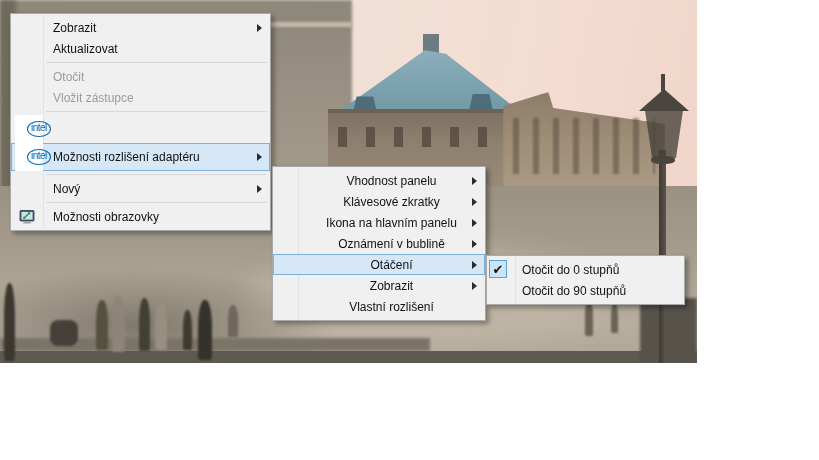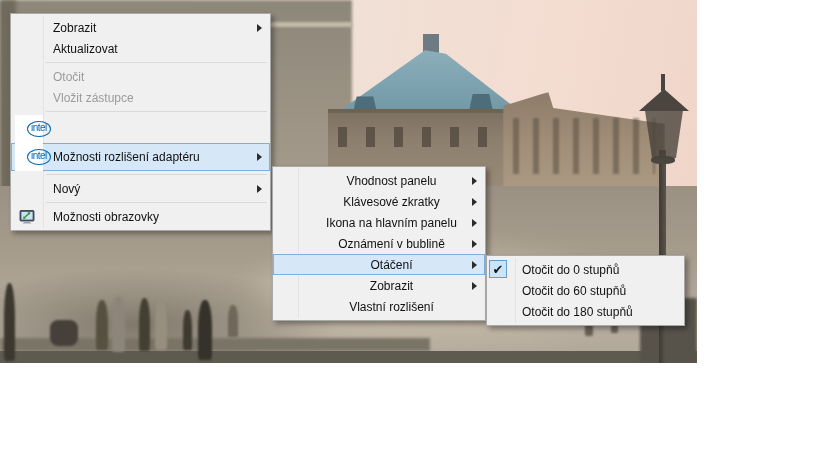--- a/index.html
+++ b/index.html
@@ -222,18 +222,15 @@
 </div>
 
 <div class="menu m3" style="left:486px;top:255px;width:199px;">
   <div class="gutter-line" style="left:28px;"></div>
 
   <div class="menu-item">
     <span class="check-box">✔</span>
     <span>Otočit do 0 stupňů</span>
   </div>
   <div class="menu-item">
-    <span>Otočit do 60 stupňů</span>
-  </div>
-  <div class="menu-item">
-    <span>Otočit do 180 stupňů</span>
+    <span>Otočit do 90 stupňů</span>
   </div>
 </div>
 
 </body></html>

